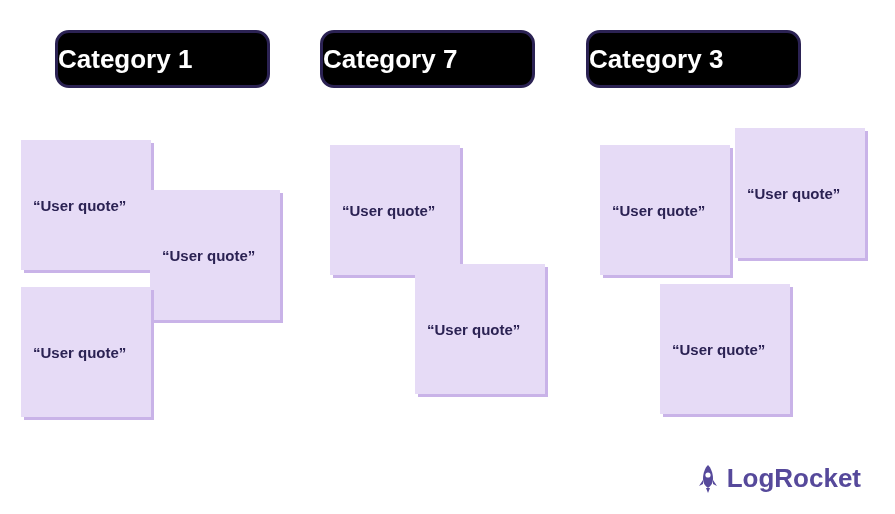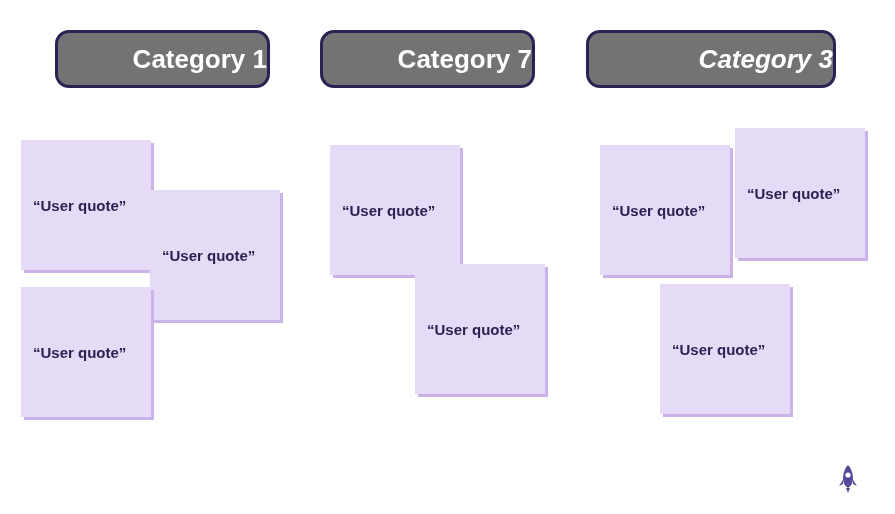--- a/index.html
+++ b/index.html
@@ -6,29 +6,29 @@
   body {
     width: 895px;
     height: 514px;
     background: #ffffff;
     font-family: -apple-system, BlinkMacSystemFont, "Segoe UI", Arial, sans-serif;
     position: relative;
     overflow: hidden;
   }
   .category-header {
     position: absolute;
-    background: #737373;
+    background: #000000;
     color: #ffffff;
     border: 3px solid #2b2253;
     border-radius: 14px;
     font-size: 26px;
     font-weight: 700;
     display: flex;
     align-items: center;
-    justify-content: flex-end;
+    justify-content: flex-start;
     height: 58px;
   }
   .sticky {
     position: absolute;
     width: 130px;
     height: 130px;
     background: #e6dbf6;
     box-shadow: 3px 3px 0 0 #c9b3e8;
     display: flex;
     align-items: center;
@@ -54,21 +54,21 @@
 </style>
 </head>
 <body>
 
 <div class="category-header" style="left:55px; top:30px; width:215px;">
   <span>Category 1</span>
 </div>
 <div class="category-header" style="left:320px; top:30px; width:215px;">
   <span>Category 7</span>
 </div>
-<div class="category-header" style="left:586px; top:30px; width:250px;font-style:italic;">
+<div class="category-header" style="left:586px; top:30px; width:215px;">
   <span>Category 3</span>
 </div>
 
 <div class="sticky" style="left:21px; top:140px;">
   <span>“User quote”</span>
 </div>
 <div class="sticky" style="left:150px; top:190px;">
   <span>“User quote”</span>
 </div>
 <div class="sticky" style="left:21px; top:287px;">
@@ -95,13 +95,14 @@
     <svg width="26" height="30" viewBox="0 0 26 30">
       <g fill="#56499b">
         <path d="M13 1 C16 4 18 9 18 15 C18 19 16 22 13 24 C10 22 8 19 8 15 C8 9 10 4 13 1 Z"></path>
         <circle cx="13" cy="11" r="2.6" fill="#ffffff"></circle>
         <path d="M8 16 L4 22 L8 20 Z"></path>
         <path d="M18 16 L22 22 L18 20 Z"></path>
         <path d="M11 24 L13 29 L15 24 Z"></path>
       </g>
     </svg>
   </span>
+  <span>LogRocket</span>
 </div>
 
 </body></html>

